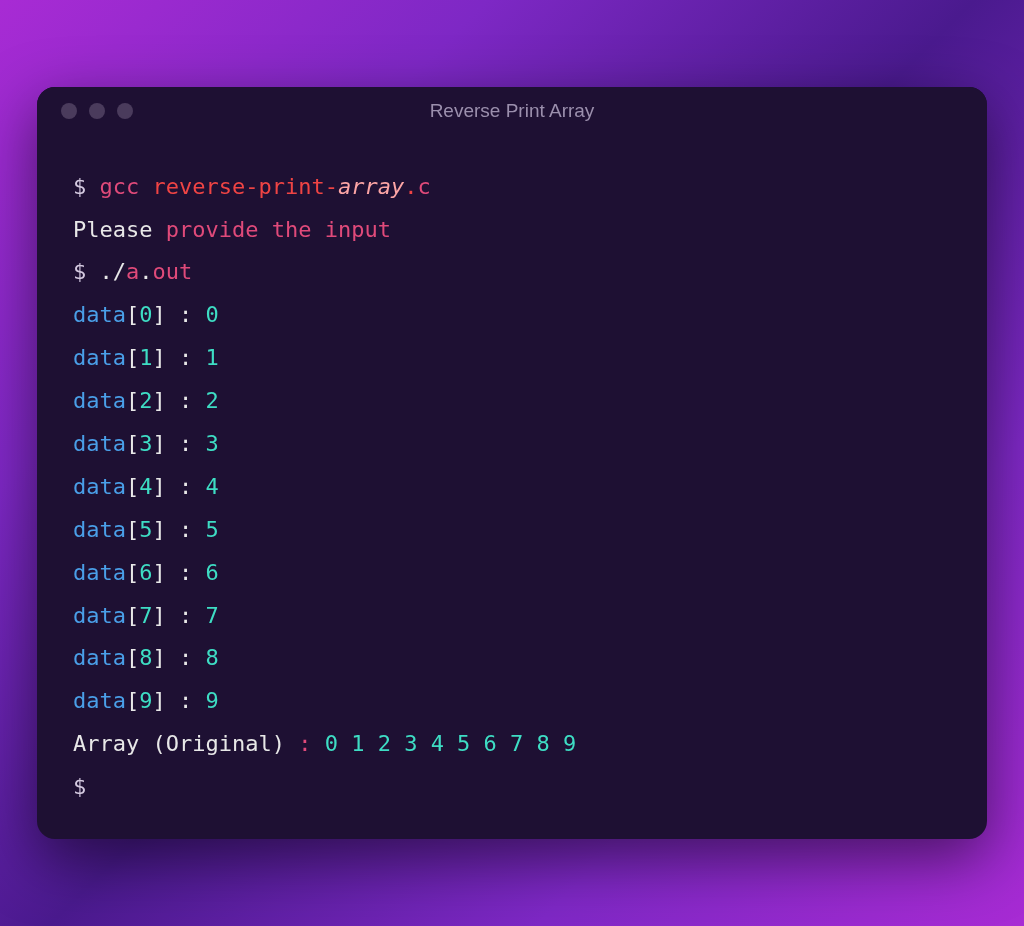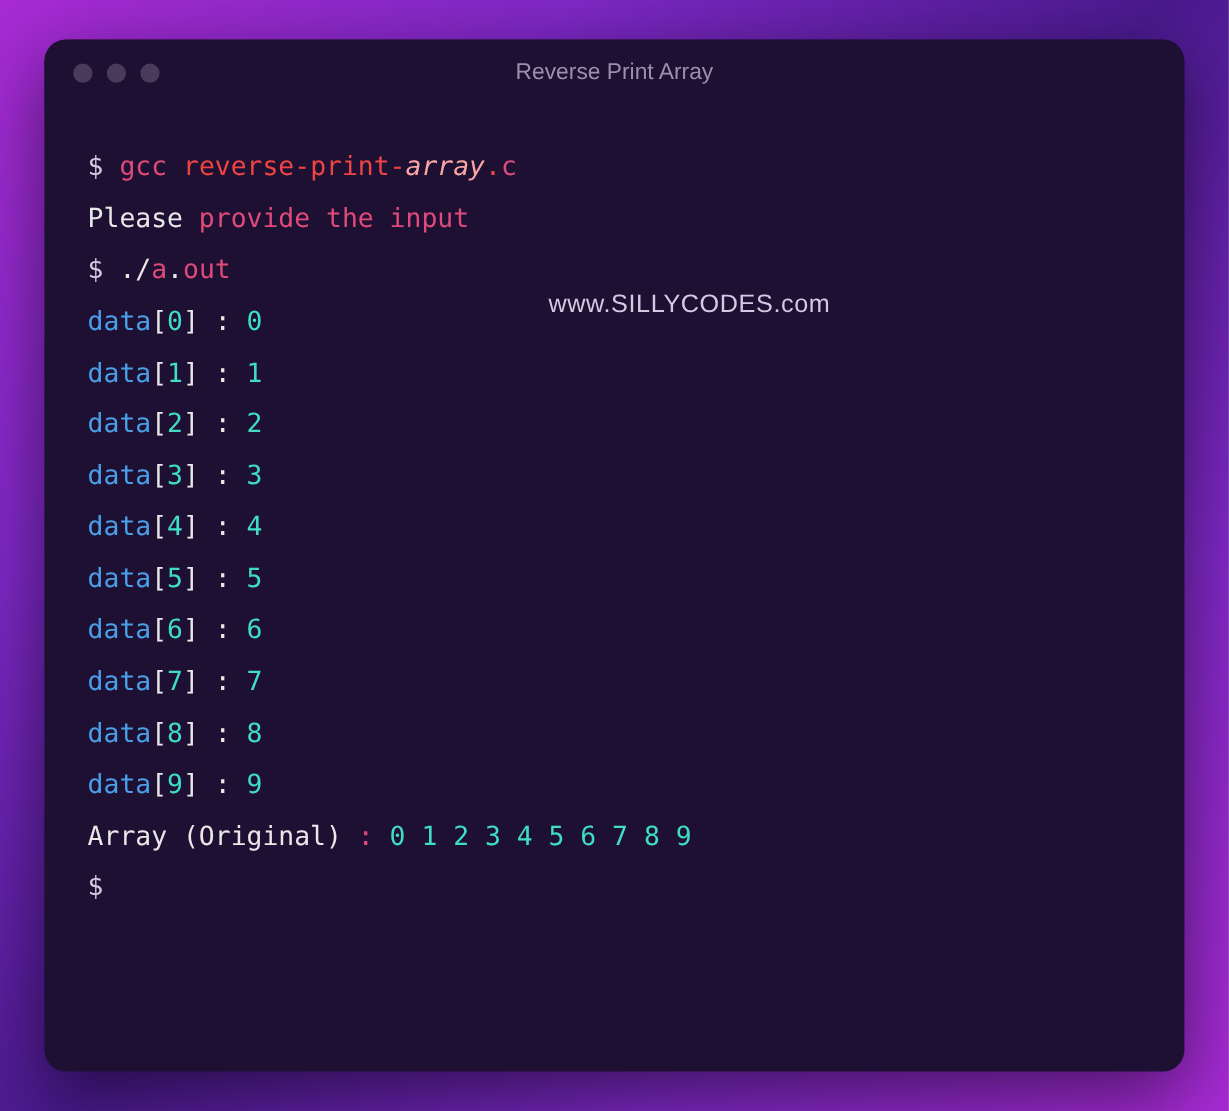--- a/index.html
+++ b/index.html
@@ -14,21 +14,21 @@
       background: linear-gradient(135deg, #a82bd4 0%, #7e28c5 25%, #4a1a8e 50%, #7e28c5 75%, #a82bd4 100%);
       display: flex;
       align-items: center;
       justify-content: center;
       font-family: 'Menlo', 'Monaco', 'Consolas', monospace;
       overflow: hidden;
     }
     
     .terminal-window {
       width: 950px;
-      height: 860px;
+      height: 752px;
       background: #1e1033;
       border-radius: 18px;
       box-shadow: 0 20px 60px rgba(0, 0, 0, 0.5);
       overflow: hidden;
       display: flex;
       flex-direction: column;
     }
     
     .title-bar {
       height: 56px;
@@ -159,21 +159,20 @@
   <div class="title-bar">
     <div class="window-controls">
       <div class="window-dot"></div>
       <div class="window-dot"></div>
       <div class="window-dot"></div>
     </div>
     <div class="title-text">Reverse Print Array</div>
   </div>
 
   <div class="terminal-body">
-    <div class="watermark">www.SILLYCODES.com</div>
 
     <div class="term-line"><span class="prompt-sign">$ </span><span class="cmd-gcc">gcc </span><span class="cmd-file">reverse-print-</span><span class="cmd-array">array</span><span class="cmd-file">.</span><span class="cmd-c">c</span></div>
 
     <div class="term-line"><span class="please-word">Please </span><span class="provide-input">provide the input</span></div>
 
     <div class="term-line"><span class="prompt-sign">$ </span><span class="dot-slash">./</span><span class="a-out">a</span><span class="dot-slash">.</span><span class="a-out">out</span></div>
 
     <div id="data-lines">
         <div class="term-line"><span class="data-word">data</span><span class="bracket">[</span><span class="index-num">0</span><span class="bracket">] </span><span class="colon-sep">: </span><span class="value-num">0</span></div>
         <div class="term-line"><span class="data-word">data</span><span class="bracket">[</span><span class="index-num">1</span><span class="bracket">] </span><span class="colon-sep">: </span><span class="value-num">1</span></div>

